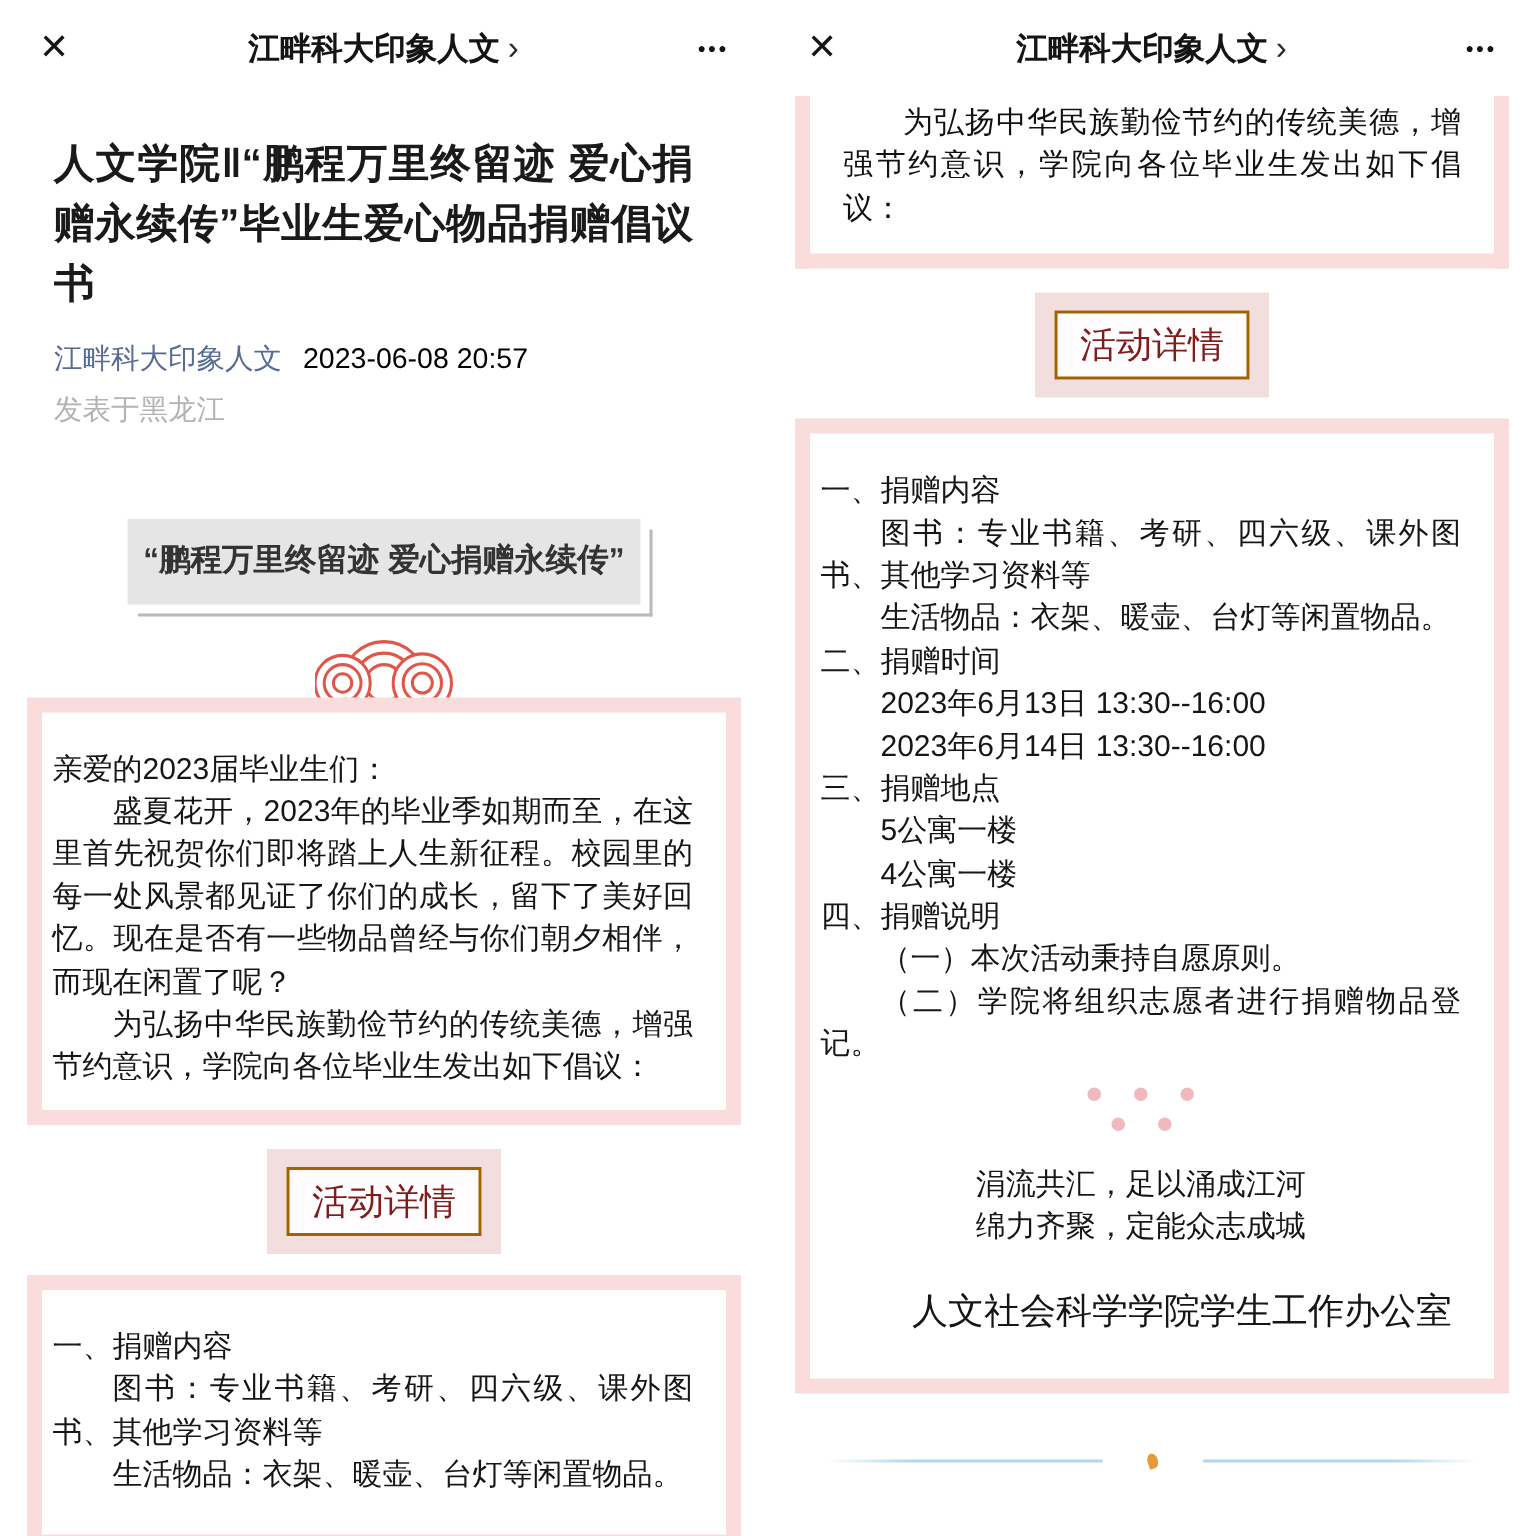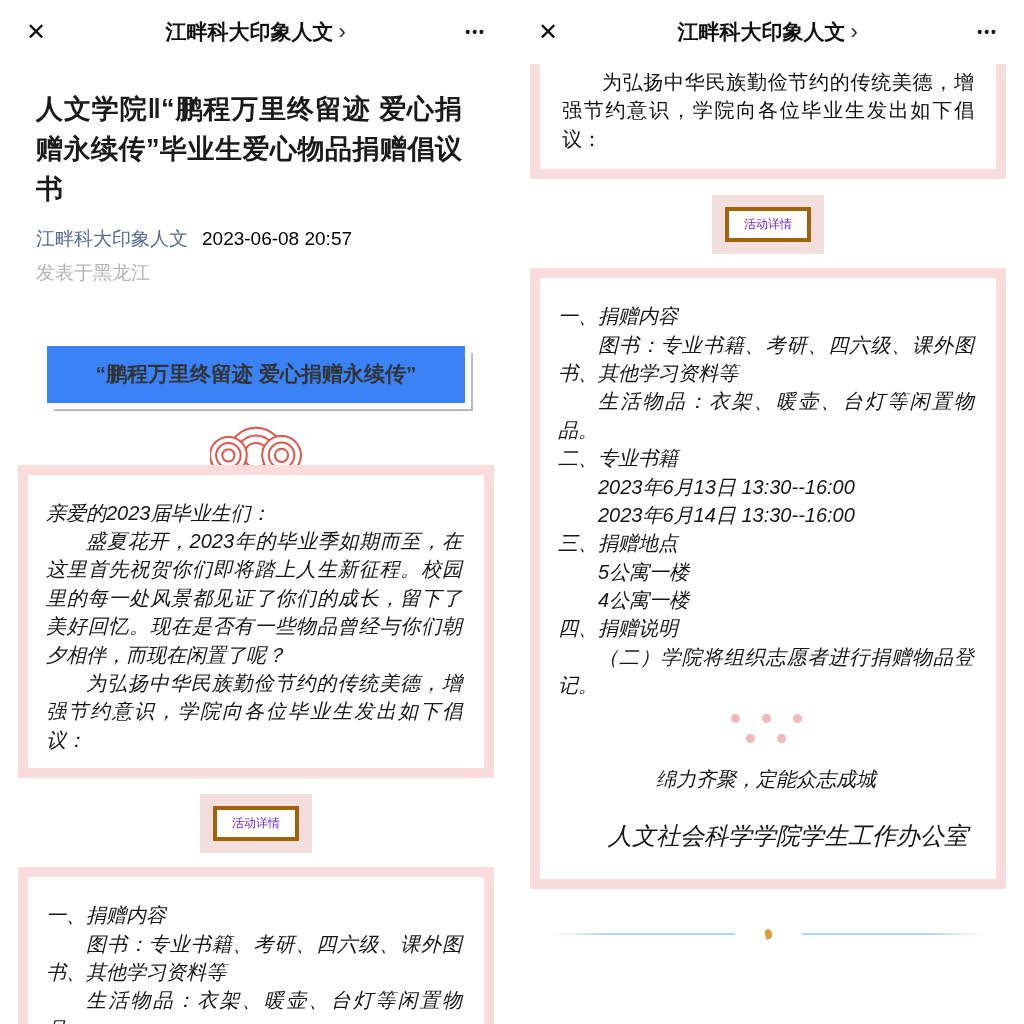--- a/index.html
+++ b/index.html
@@ -17,38 +17,38 @@
 
   .article { padding:0 18px; }
 
   .title { font-size:27px; font-weight:600; line-height:1.48; color:#1a1a1a; margin:26px 32px 0 18px; text-align:justify; }
   .byline { margin:16px 18px 0 18px; font-size:19px; display:flex; align-items:baseline; gap:14px; }
   .author { color:#576b95; cursor:pointer; }
   .pubdate { color:#000000; }
   .location { margin:8px 18px 0 18px; font-size:19px; color:#b3b3b3; }
 
   
-  .slogan { position:relative; width:418px; margin:60px auto 0 auto; background:#3b82f6; padding:9px 6px; text-align:center;
+  .slogan { position:relative; width:342px; margin:60px auto 0 auto; background:#e5e5e5; padding:9px 6px; text-align:center;
             font-size:21px; font-weight:600; color:#333; line-height:1.85; }
   .slogan::after { content:""; position:absolute; top:7px; left:7px; right:-8px; bottom:-8px;
                    border-right:2px solid #b9b9b9; border-bottom:2px solid #b9b9b9; pointer-events:none; }
 
   .cloud { text-align:center; margin-top:12px; height:50px; }
 
   
-  .pblock { border:10px solid #fadcdc; background:#fff; margin:0 0 0 0; padding:24px 22px 14px 18px;font-style:italic; }
+  .pblock { border:10px solid #fadcdc; background:#fff; margin:0 0 0 0; padding:24px 22px 14px 7px; }
   .pblock p { font-size:20px; line-height:1.42; color:#161616; }
   .ind { text-indent:2em; text-align:justify; }
   .noind { text-indent:0; }
   .tail-block { border:10px solid #fadcdc; border-top:none; padding:4px 22px 16px 22px; }
 
   
   .btn-wrap { text-align:center; margin-top:16px; }
   .btn { display:inline-block; background:#f3dede; padding:12px 13px; cursor:pointer; }
-  .btn-inner { display:block; background:#fffdfd; border:4px solid #a16207; color:#6d28d9; font-size:12px; padding:5px 15px; }
+  .btn-inner { display:block; background:#fffdfd; border:2px solid #a16207; color:#7f1d1d; font-size:24px; padding:5px 15px; }
 
   .details-block { margin-top:14px; padding-bottom:26px; }
 
   
   .dots { text-align:center; margin-top:14px; }
   .dots .row { line-height:0; margin-top:11px; }
   .dot { display:inline-block; width:9px; height:9px; border-radius:50%; background:#f0b9bd; margin:0 11px; }
 
   .closing { margin-top:22px; text-align:center; }
   .closing p { font-size:20px; line-height:1.42; }
@@ -143,35 +143,37 @@
       <div class="btn-wrap">
         <span class="btn">
           <span class="btn-inner">活动详情</span>
         </span>
       </div>
 
       <div class="pblock details-block">
         <p class="noind">一、捐赠内容</p>
         <p class="ind">图书：专业书籍、考研、四六级、课外图书、其他学习资料等</p>
         <p class="ind">生活物品：衣架、暖壶、台灯等闲置物品。</p>
-        <p class="noind">二、专业书籍</p>
+        <p class="noind">二、捐赠时间</p>
         <p class="ind">2023年6月13日 13:30--16:00</p>
         <p class="ind">2023年6月14日 13:30--16:00</p>
         <p class="noind">三、捐赠地点</p>
         <p class="ind">5公寓一楼</p>
         <p class="ind">4公寓一楼</p>
         <p class="noind">四、捐赠说明</p>
+        <p class="ind">（一）本次活动秉持自愿原则。</p>
         <p class="ind">（二）学院将组织志愿者进行捐赠物品登记。</p>
 
         <div class="dots">
           <div class="row"><span class="dot"></span><span class="dot"></span><span class="dot"></span></div>
           <div class="row"><span class="dot"></span><span class="dot"></span></div>
         </div>
 
         <div class="closing">
+          <p>涓流共汇，足以涌成江河</p>
           <p>绵力齐聚，定能众志成城</p>
         </div>
 
         <div class="signature">
           <p>人文社会科学学院学生工作办公室</p>
         </div>
       </div>
 
       <div class="divider">
         <span class="line l"></span>

